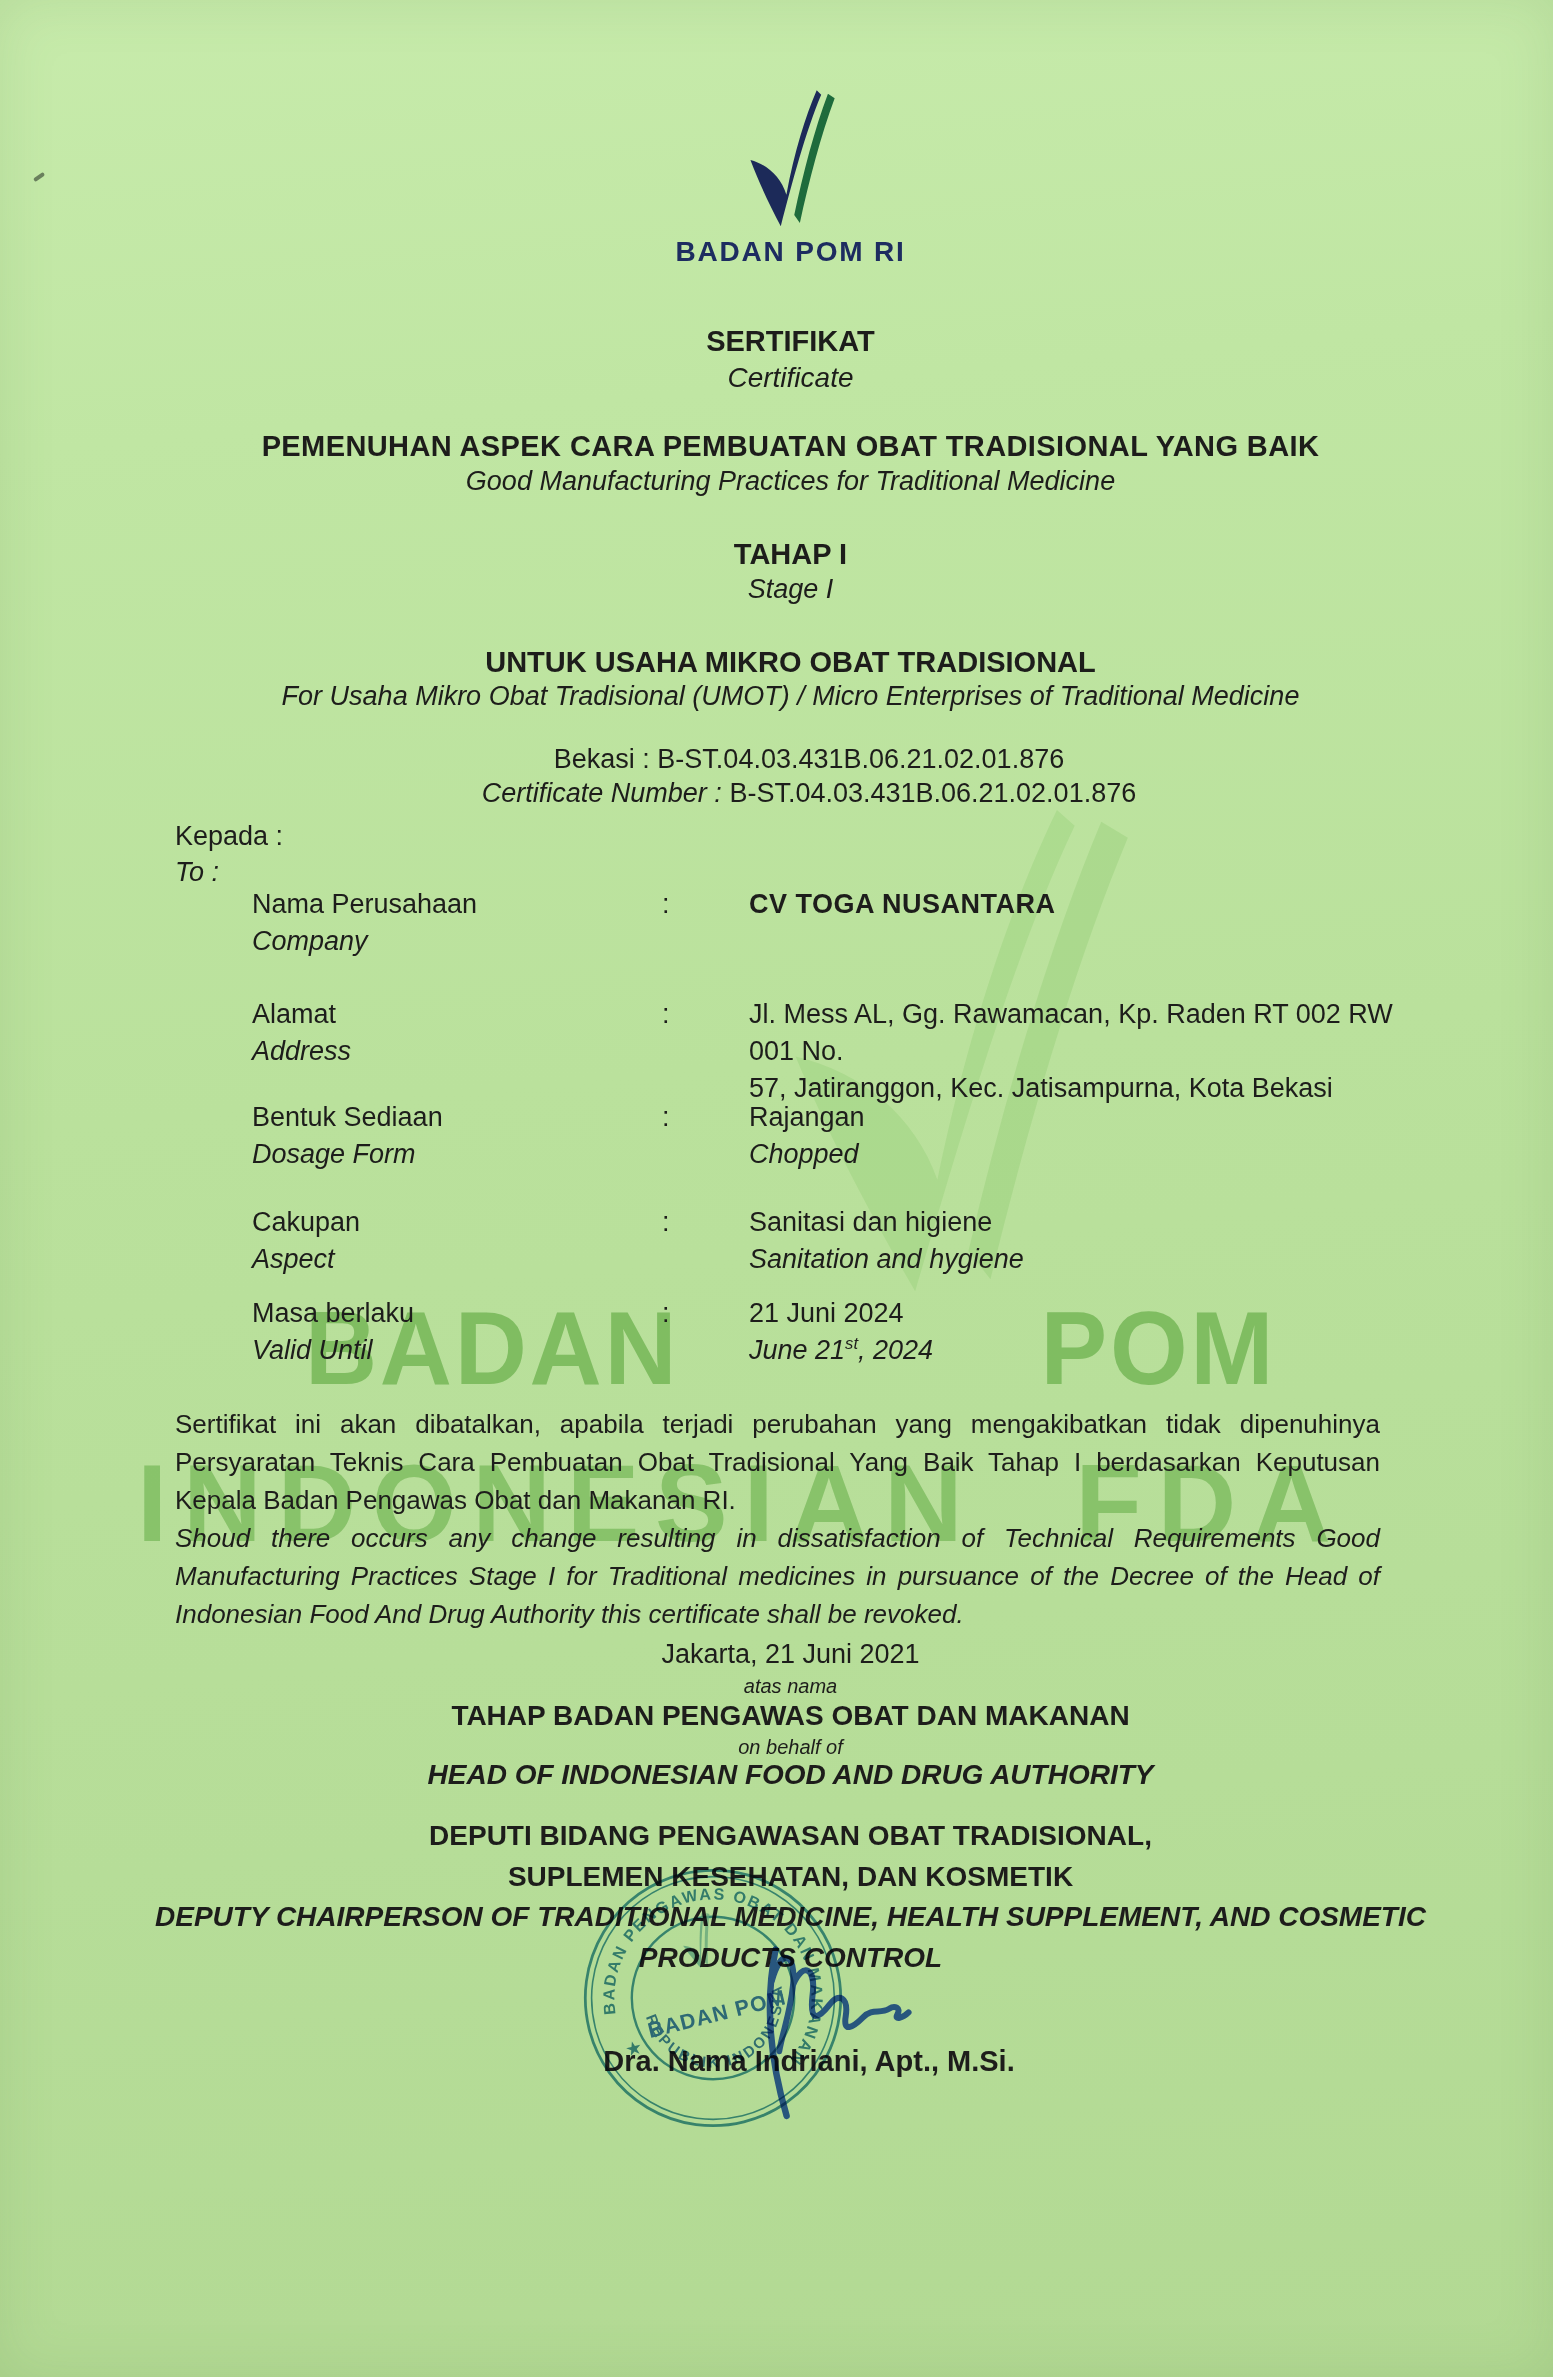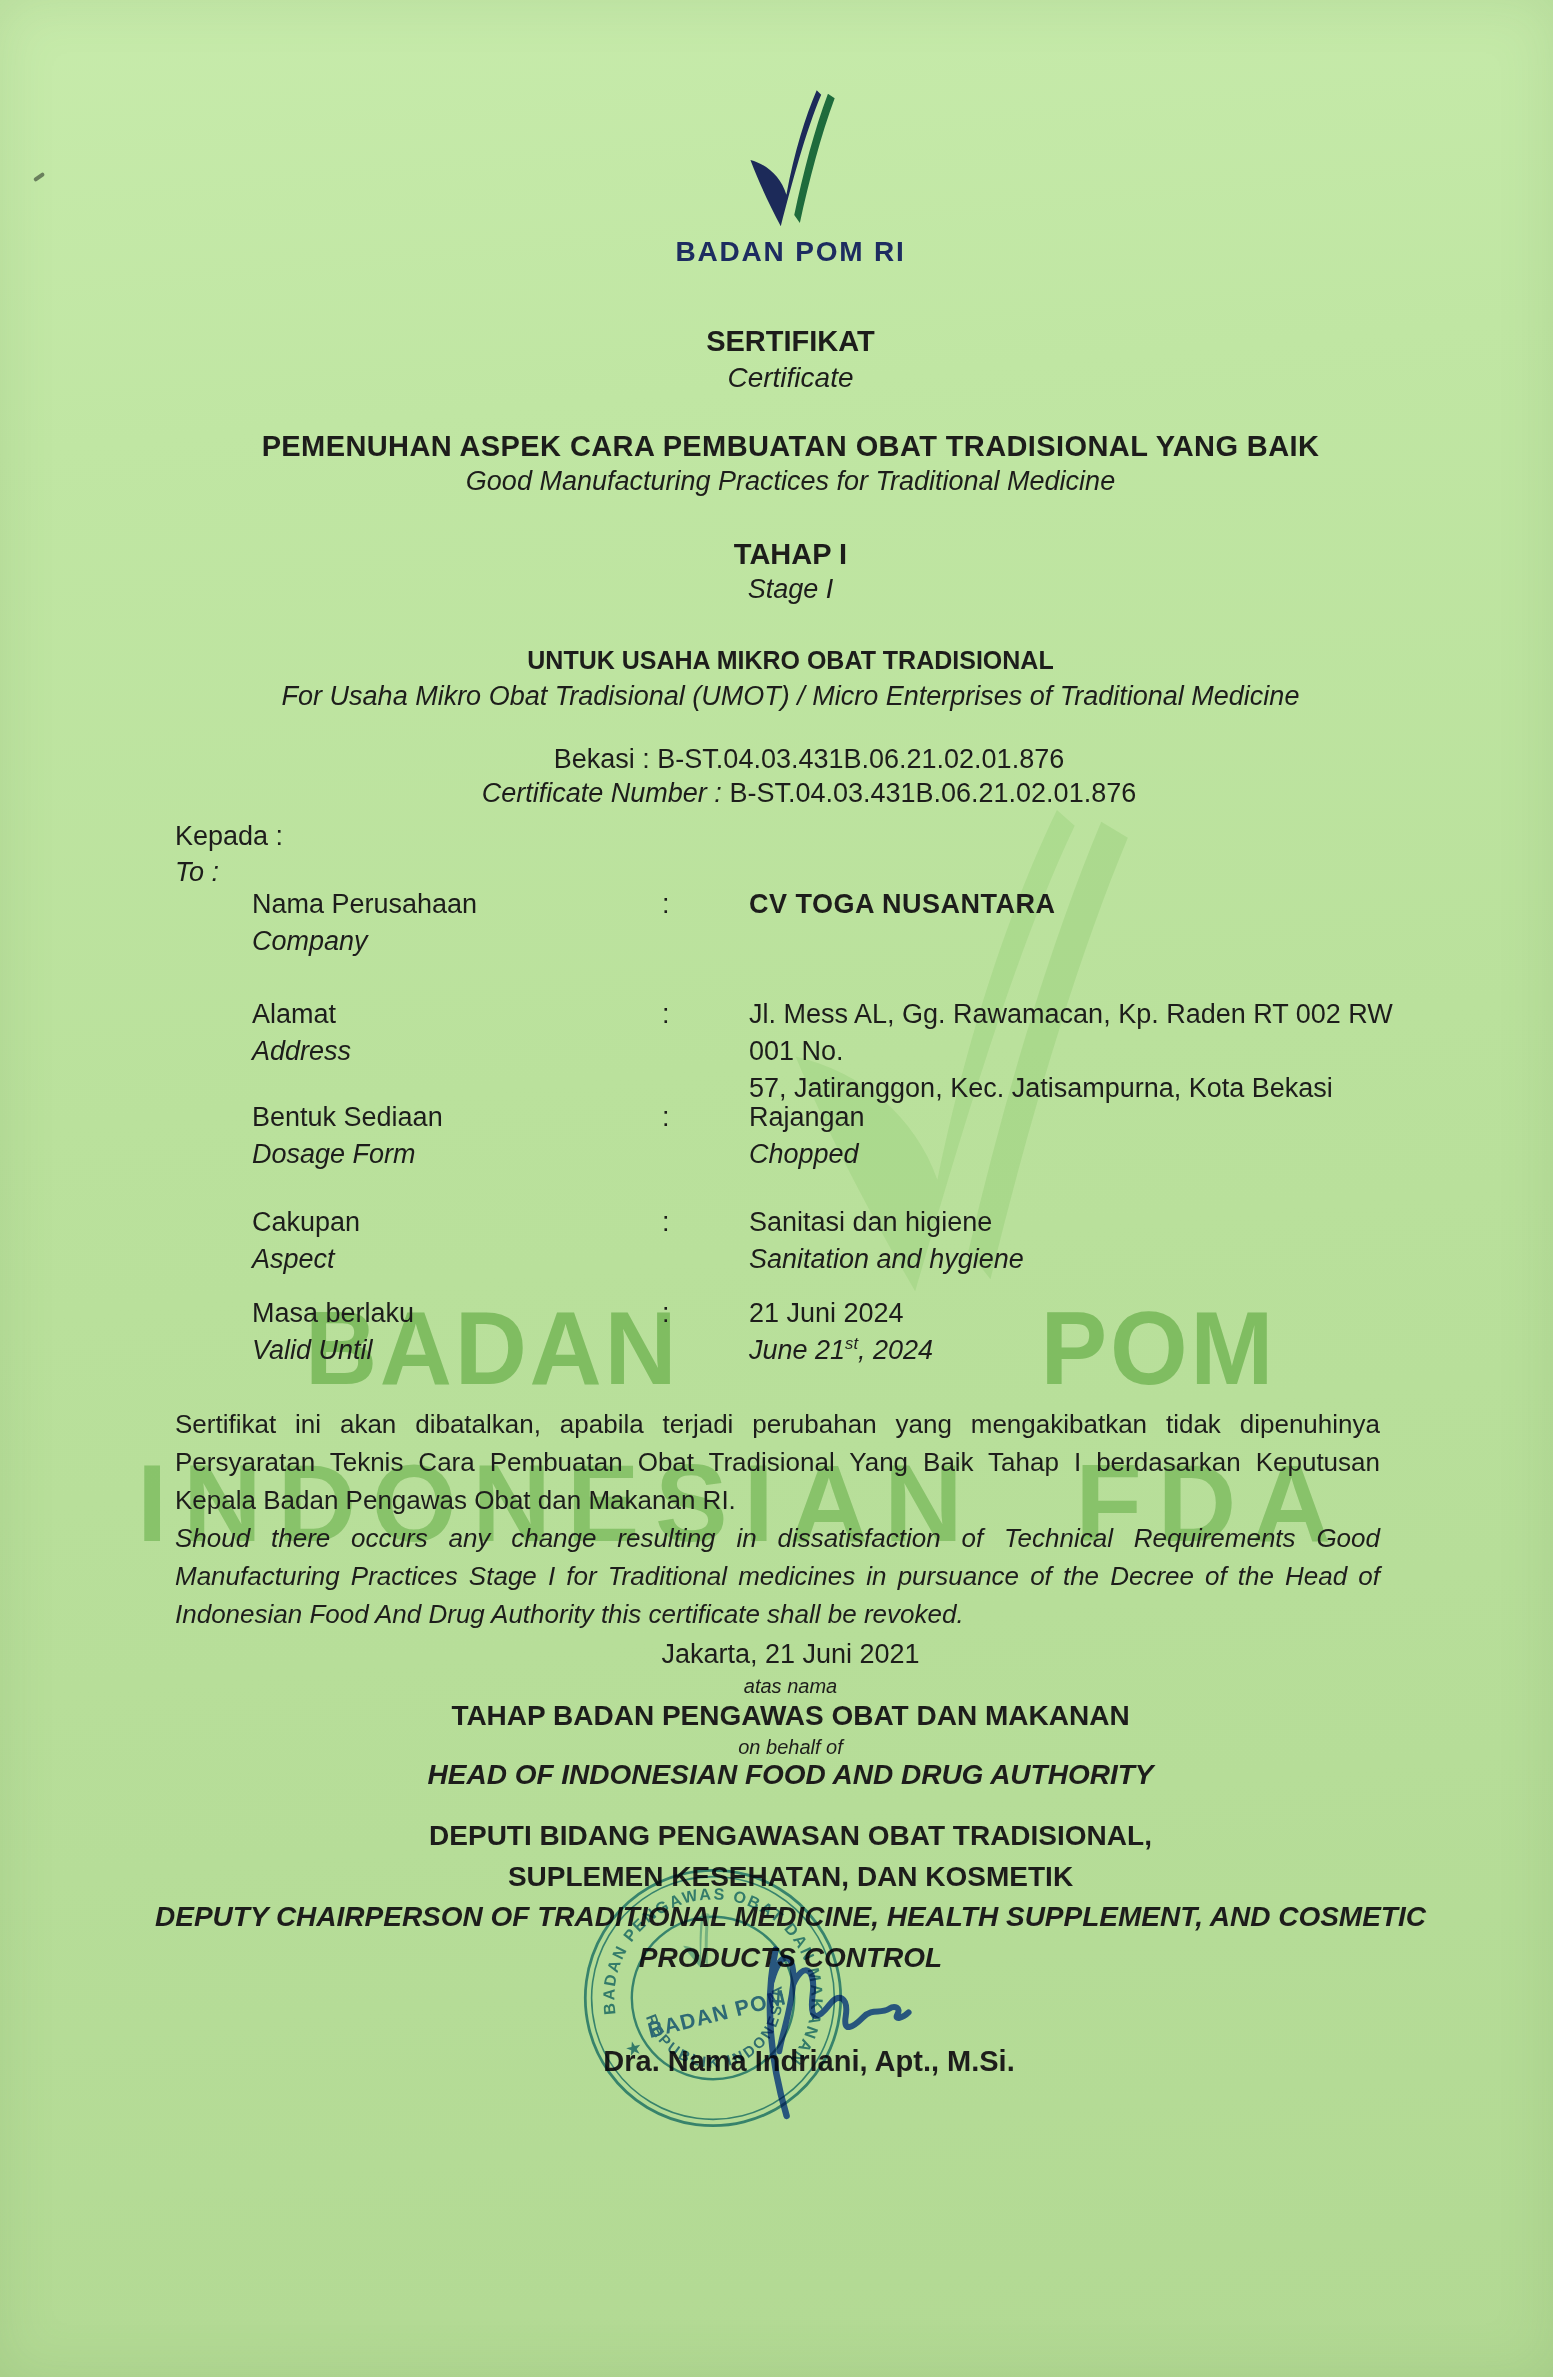--- a/index.html
+++ b/index.html
@@ -18,21 +18,21 @@
   .i{font-style:italic;}
 
   
   .brand{top:236px;font-size:28px;font-weight:bold;letter-spacing:1.8px;color:#1d2c60;}
   .t-sert{top:325px;font-size:29px;font-weight:bold;}
   .t-cert{top:362px;font-size:28px;font-style:italic;}
   .t-subj{top:430px;font-size:29px;font-weight:bold;letter-spacing:0.4px;}
   .t-subj-en{top:466px;font-size:27px;font-style:italic;}
   .t-tahap{top:538px;font-size:29px;font-weight:bold;}
   .t-stage{top:574px;font-size:27px;font-style:italic;}
-  .t-untuk{top:646px;font-size:25px;font-weight:bold;}
+  .t-untuk{top:646px;font-size:29px;font-weight:bold;}
   .t-scope-en{top:681px;font-size:27px;font-style:italic;}
   .t-nomor{top:744px;font-size:27px;}
   .t-nomor-en{top:778px;font-size:27px;}
 
   .kepada{left:175px;top:821px;font-size:27px;}
   .to{left:175px;top:857px;font-size:27px;font-style:italic;}
 
   .frow{left:252px;width:1172px;display:grid;grid-template-columns:365px 42px 1fr;font-size:27px;line-height:37px;gap:45px;}
   .frow .lbl2,.frow .val2{font-style:italic;}
   .frow .v-bold{font-weight:bold;letter-spacing:0.5px;}

